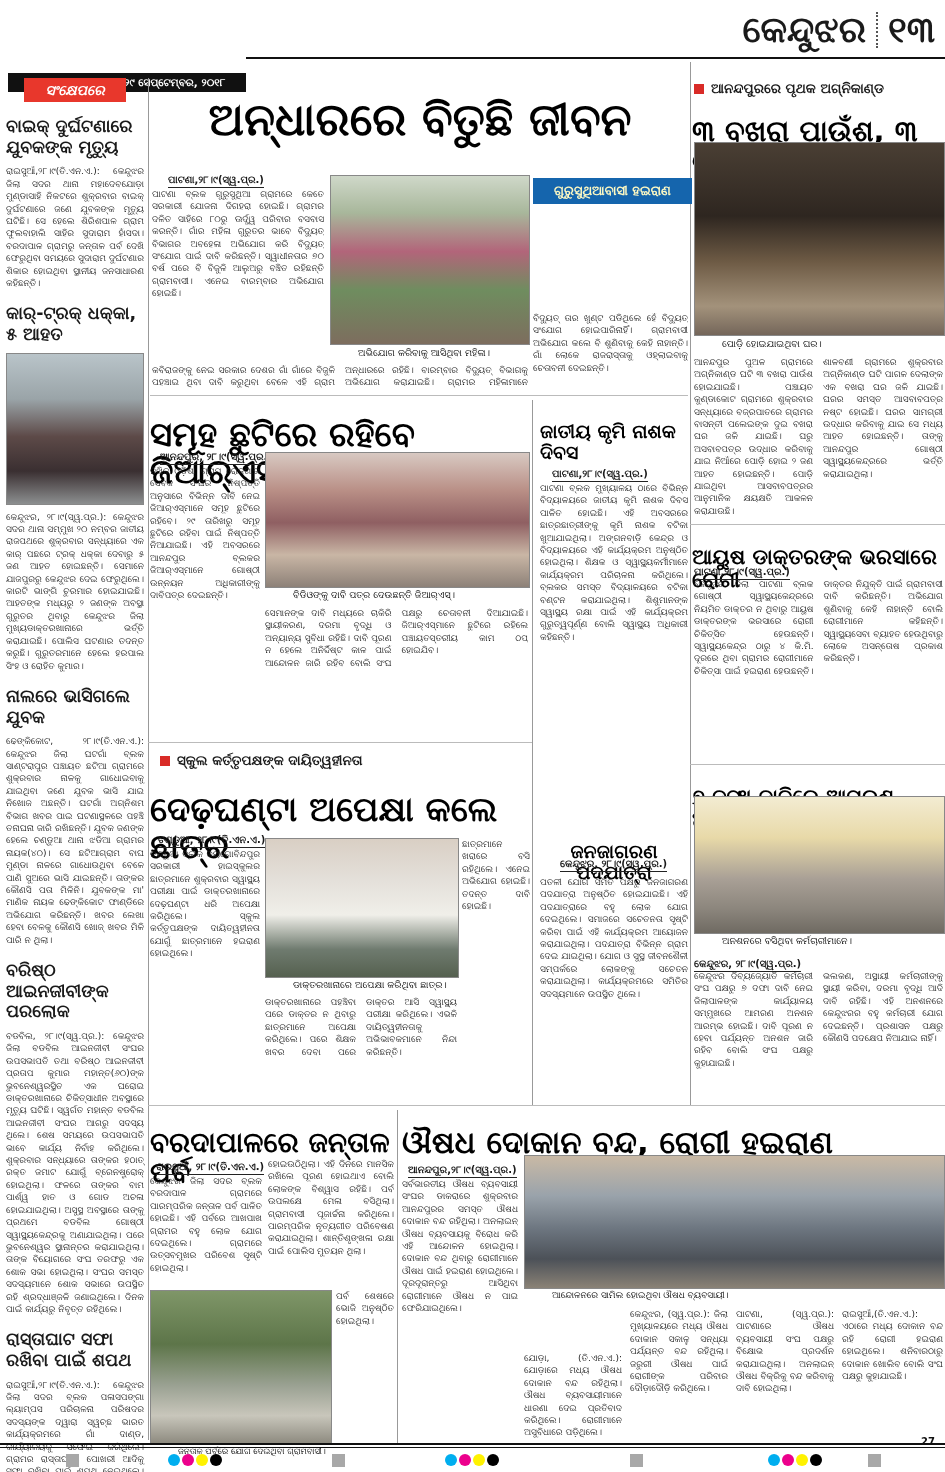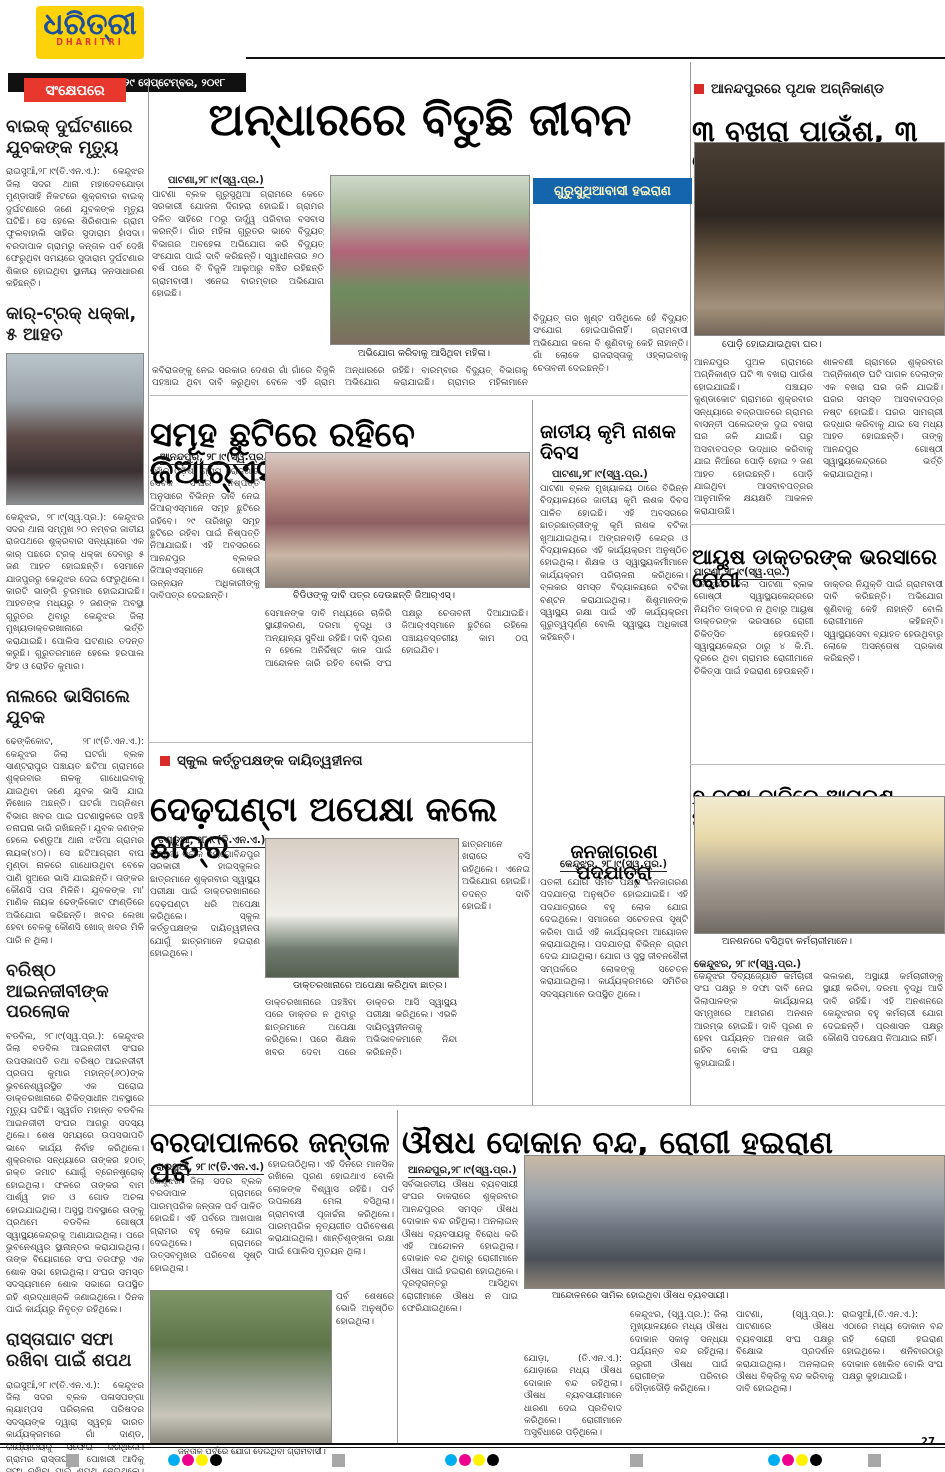--- a/index.html
+++ b/index.html
@@ -18,21 +18,21 @@
   
   .headline{font-weight:700;color:#000;line-height:1.08;margin-top:16px;}
   .dateline{font-weight:700;font-size:10px;border-bottom:1px solid #222;display:inline-block;padding-bottom:1px;}
   .body-txt{font-size:9px;line-height:1.38;text-align:justify;color:#1c1c1c;}
   .caption{font-weight:400;font-size:9.5px;color:#000;padding-left:28px;}
   .kicker{display:flex;align-items:center;gap:7px;font-weight:700;font-size:13.5px;}
   .red-sq{width:10px;height:10px;background:#d92b27;flex:0 0 auto;}
   .cols2{column-count:2;column-gap:10px;}
   
   .briefs-label{background:#e8372c;color:#fff;font-weight:700;font-size:14px;text-align:center;
-                line-height:24px;width:102px;margin:0 auto;box-shadow:0 -2px 0 #111;}
+                line-height:24px;width:102px;margin:0 auto;box-shadow:0 -2px 0 #111;font-style:italic;}
   .brief-title{font-weight:700;font-size:17.5px;line-height:1.18;margin:14px 0 8px;}
   
   .info-box{border:2px solid #1565ad;background:#d9eafb;}
   .info-box .hd{background:#1565ad;color:#fef9c3;font-weight:700;font-size:13px;text-align:center;line-height:22px;}
   .info-box .bullets{padding:8px 7px 6px;}
   .info-box .bullet{display:flex;gap:6px;font-weight:700;font-size:11.5px;line-height:1.25;margin-bottom:9px;}
   .info-box .bullet .sq{width:8px;height:8px;background:#d92b27;margin-top:3px;flex:0 0 auto;}
   
   .photo{border:1px solid #888;}
   .ph-car{background:linear-gradient(180deg,#b9c4c9 0%,#9aa4a8 30%,#5d4a48 55%,#3a2f31 78%,#8c8f90 100%);}
@@ -50,25 +50,25 @@
   .dots{position:absolute;display:flex;gap:2px;}
   .dot{width:12px;height:12px;border-radius:50%;}
   .dot.c{background:#00aeef}.dot.m{background:#ec008c}.dot.y{background:#fff200}.dot.k{background:#000}
   .pageno{position:absolute;font-size:10px;font-weight:700;color:#111;}
 </style>
 </head>
 <body>
 
 <div class="page">
 
-  <div class="abs logo-box" style="left:36px;top:6px;width:108px;height:50px;">
-    <div class="logo-odia">ଧରିତ୍ରୀ</div>
-    <div class="logo-latin">DHARITRI</div>
-  </div>
   <div class="abs date-bar" style="left:8px;top:57px;width:238px;height:19px;margin-top:16px;">ବାଲେଶ୍ୱର, ଶନିବାର, ୨୯ ସେପ୍ଟେମ୍ବର, ୨୦୧୮</div>
+  <div class="abs region-title" style="right:10px;top:12px;">
+    <span>କେନ୍ଦୁଝର</span>
+    <span class="pg">୧୩</span>
+  </div>
   <div class="rule-h" style="left:246px;top:57px;width:699px;height:2px;"></div>
 
   <div class="rule-v" style="left:148px;top:78px;height:1362px;"></div>
   <div class="rule-v" style="left:690px;top:62px;height:1043px;"></div>
   <div class="rule-v" style="left:532px;top:400px;height:705px;"></div>
   <div class="rule-v" style="left:397px;top:1110px;height:333px;"></div>
   <div class="rule-h" style="left:150px;top:395px;width:538px;background:#bbb;"></div>
   <div class="rule-h" style="left:148px;top:742px;width:384px;background:#bbb;"></div>
   <div class="rule-h" style="left:690px;top:524px;width:255px;background:#bbb;"></div>
   <div class="rule-h" style="left:690px;top:764px;width:255px;background:#bbb;"></div>

